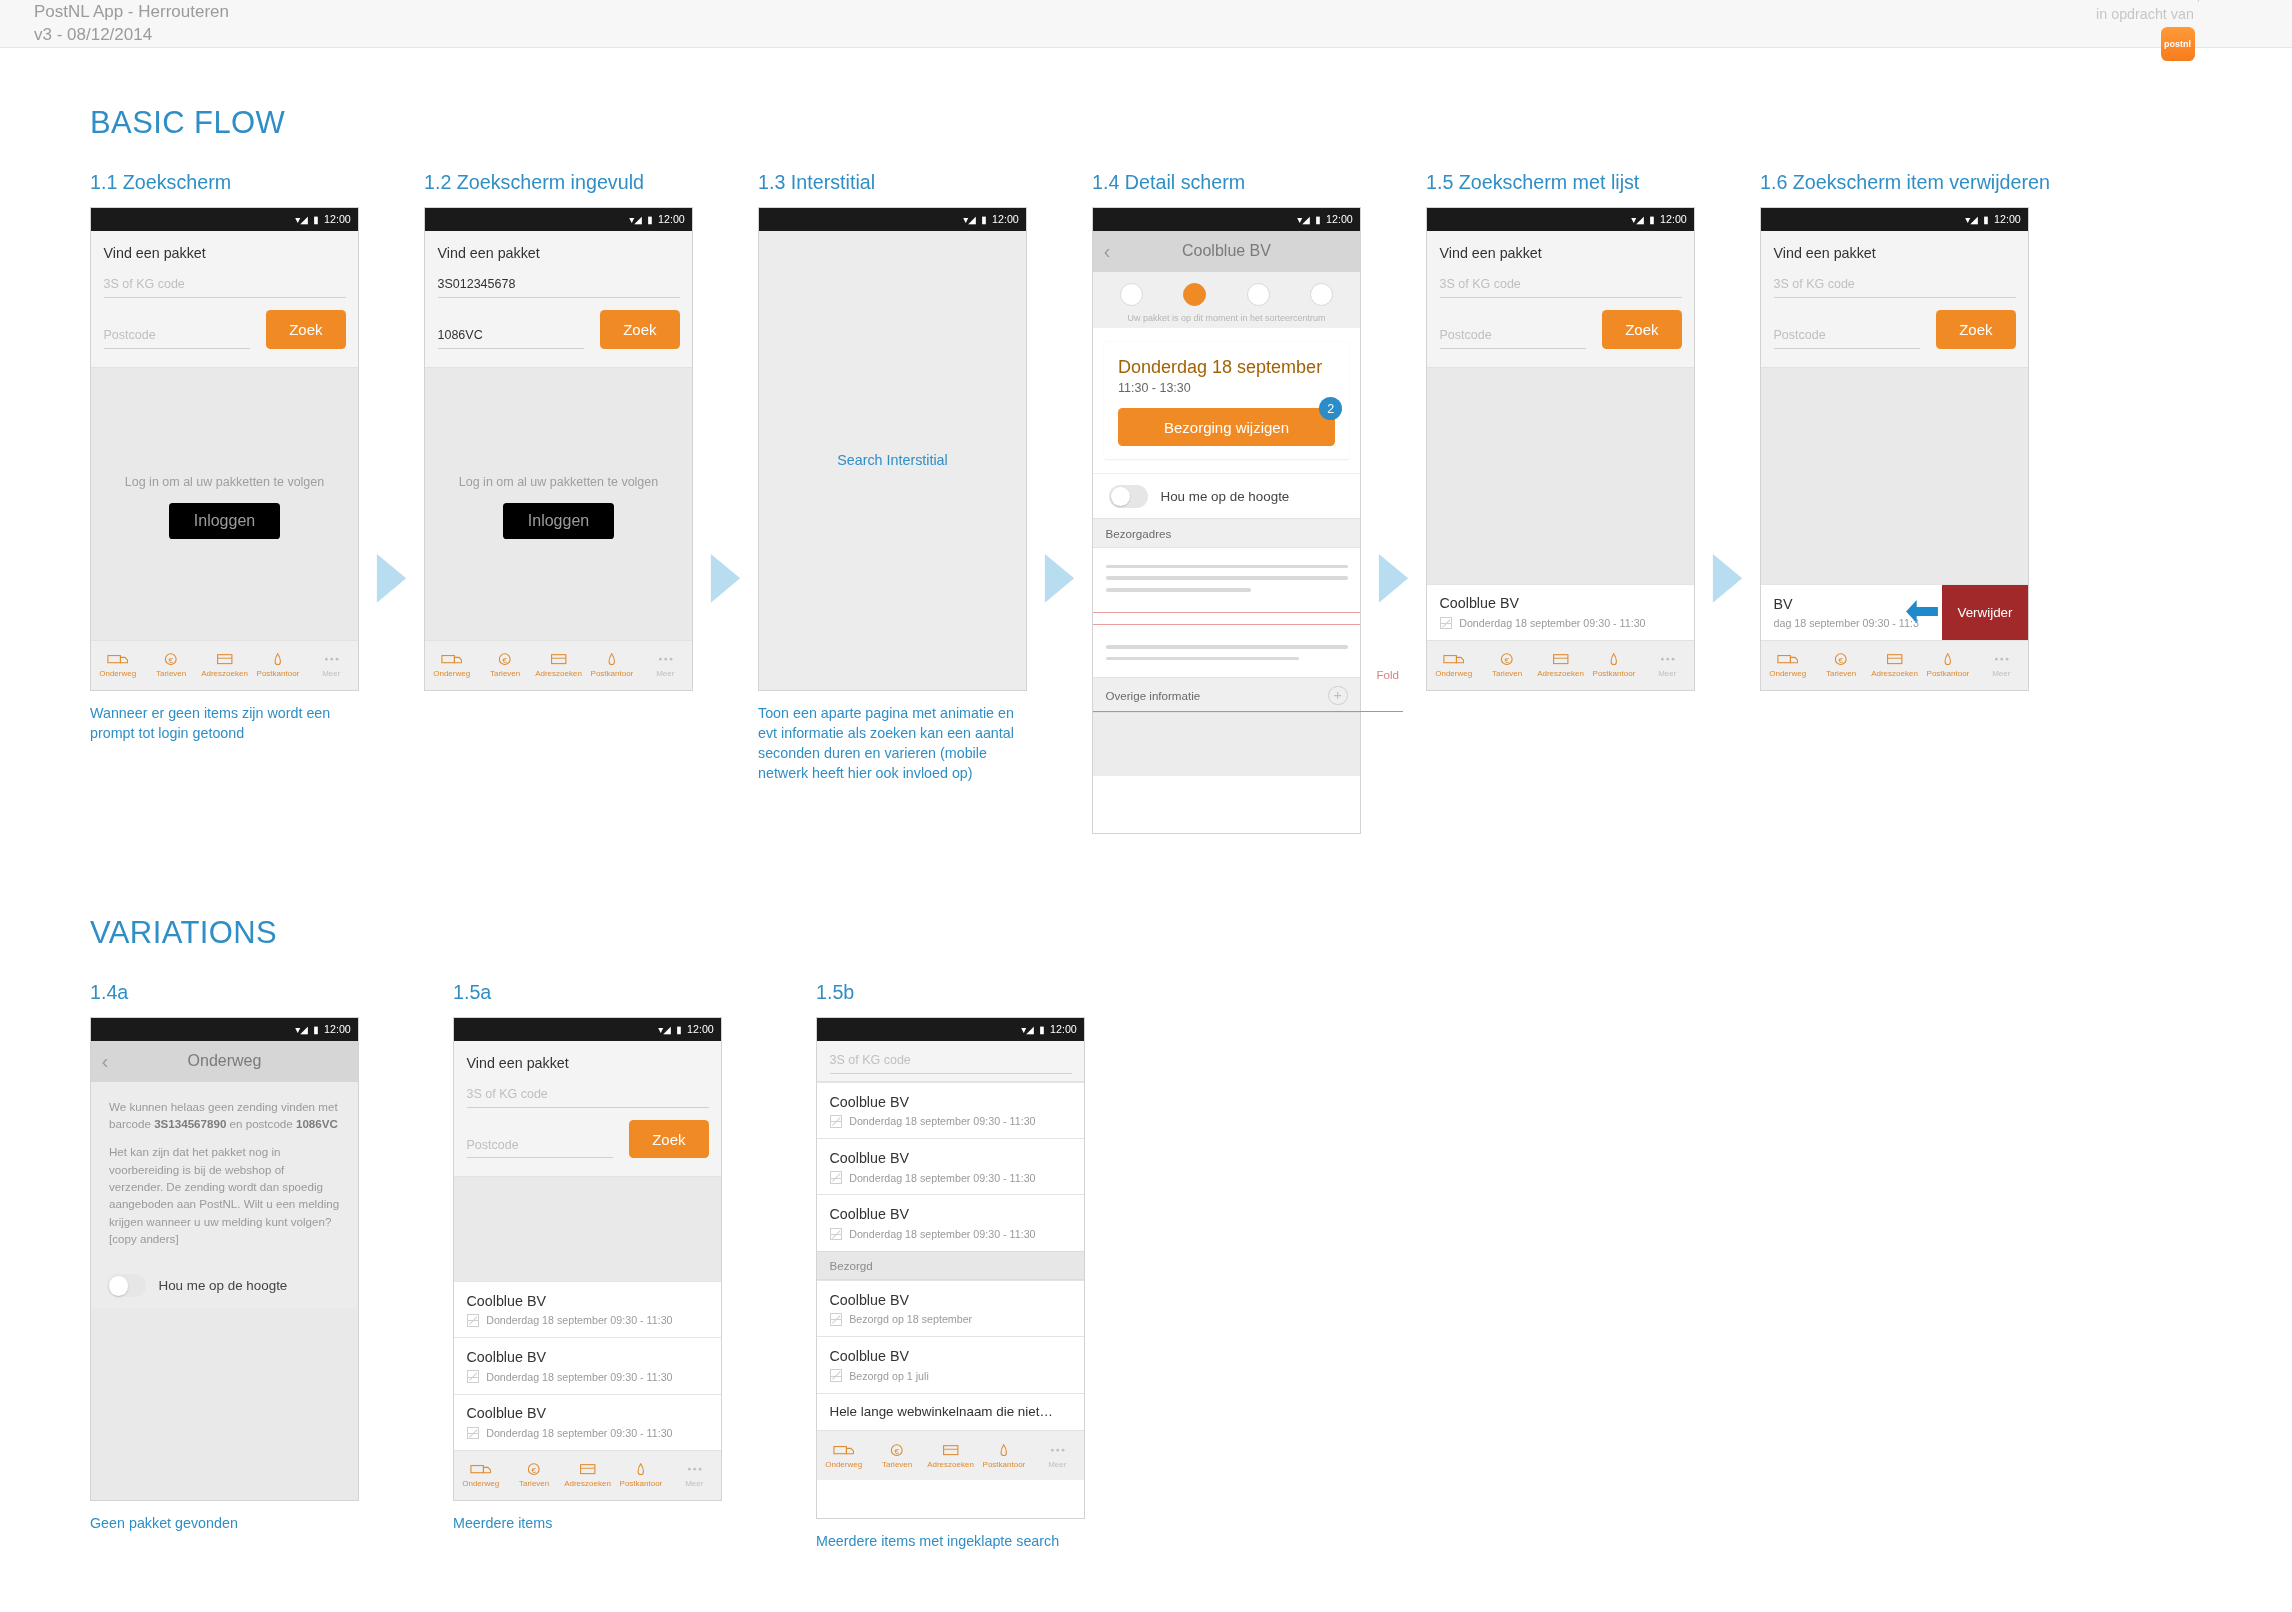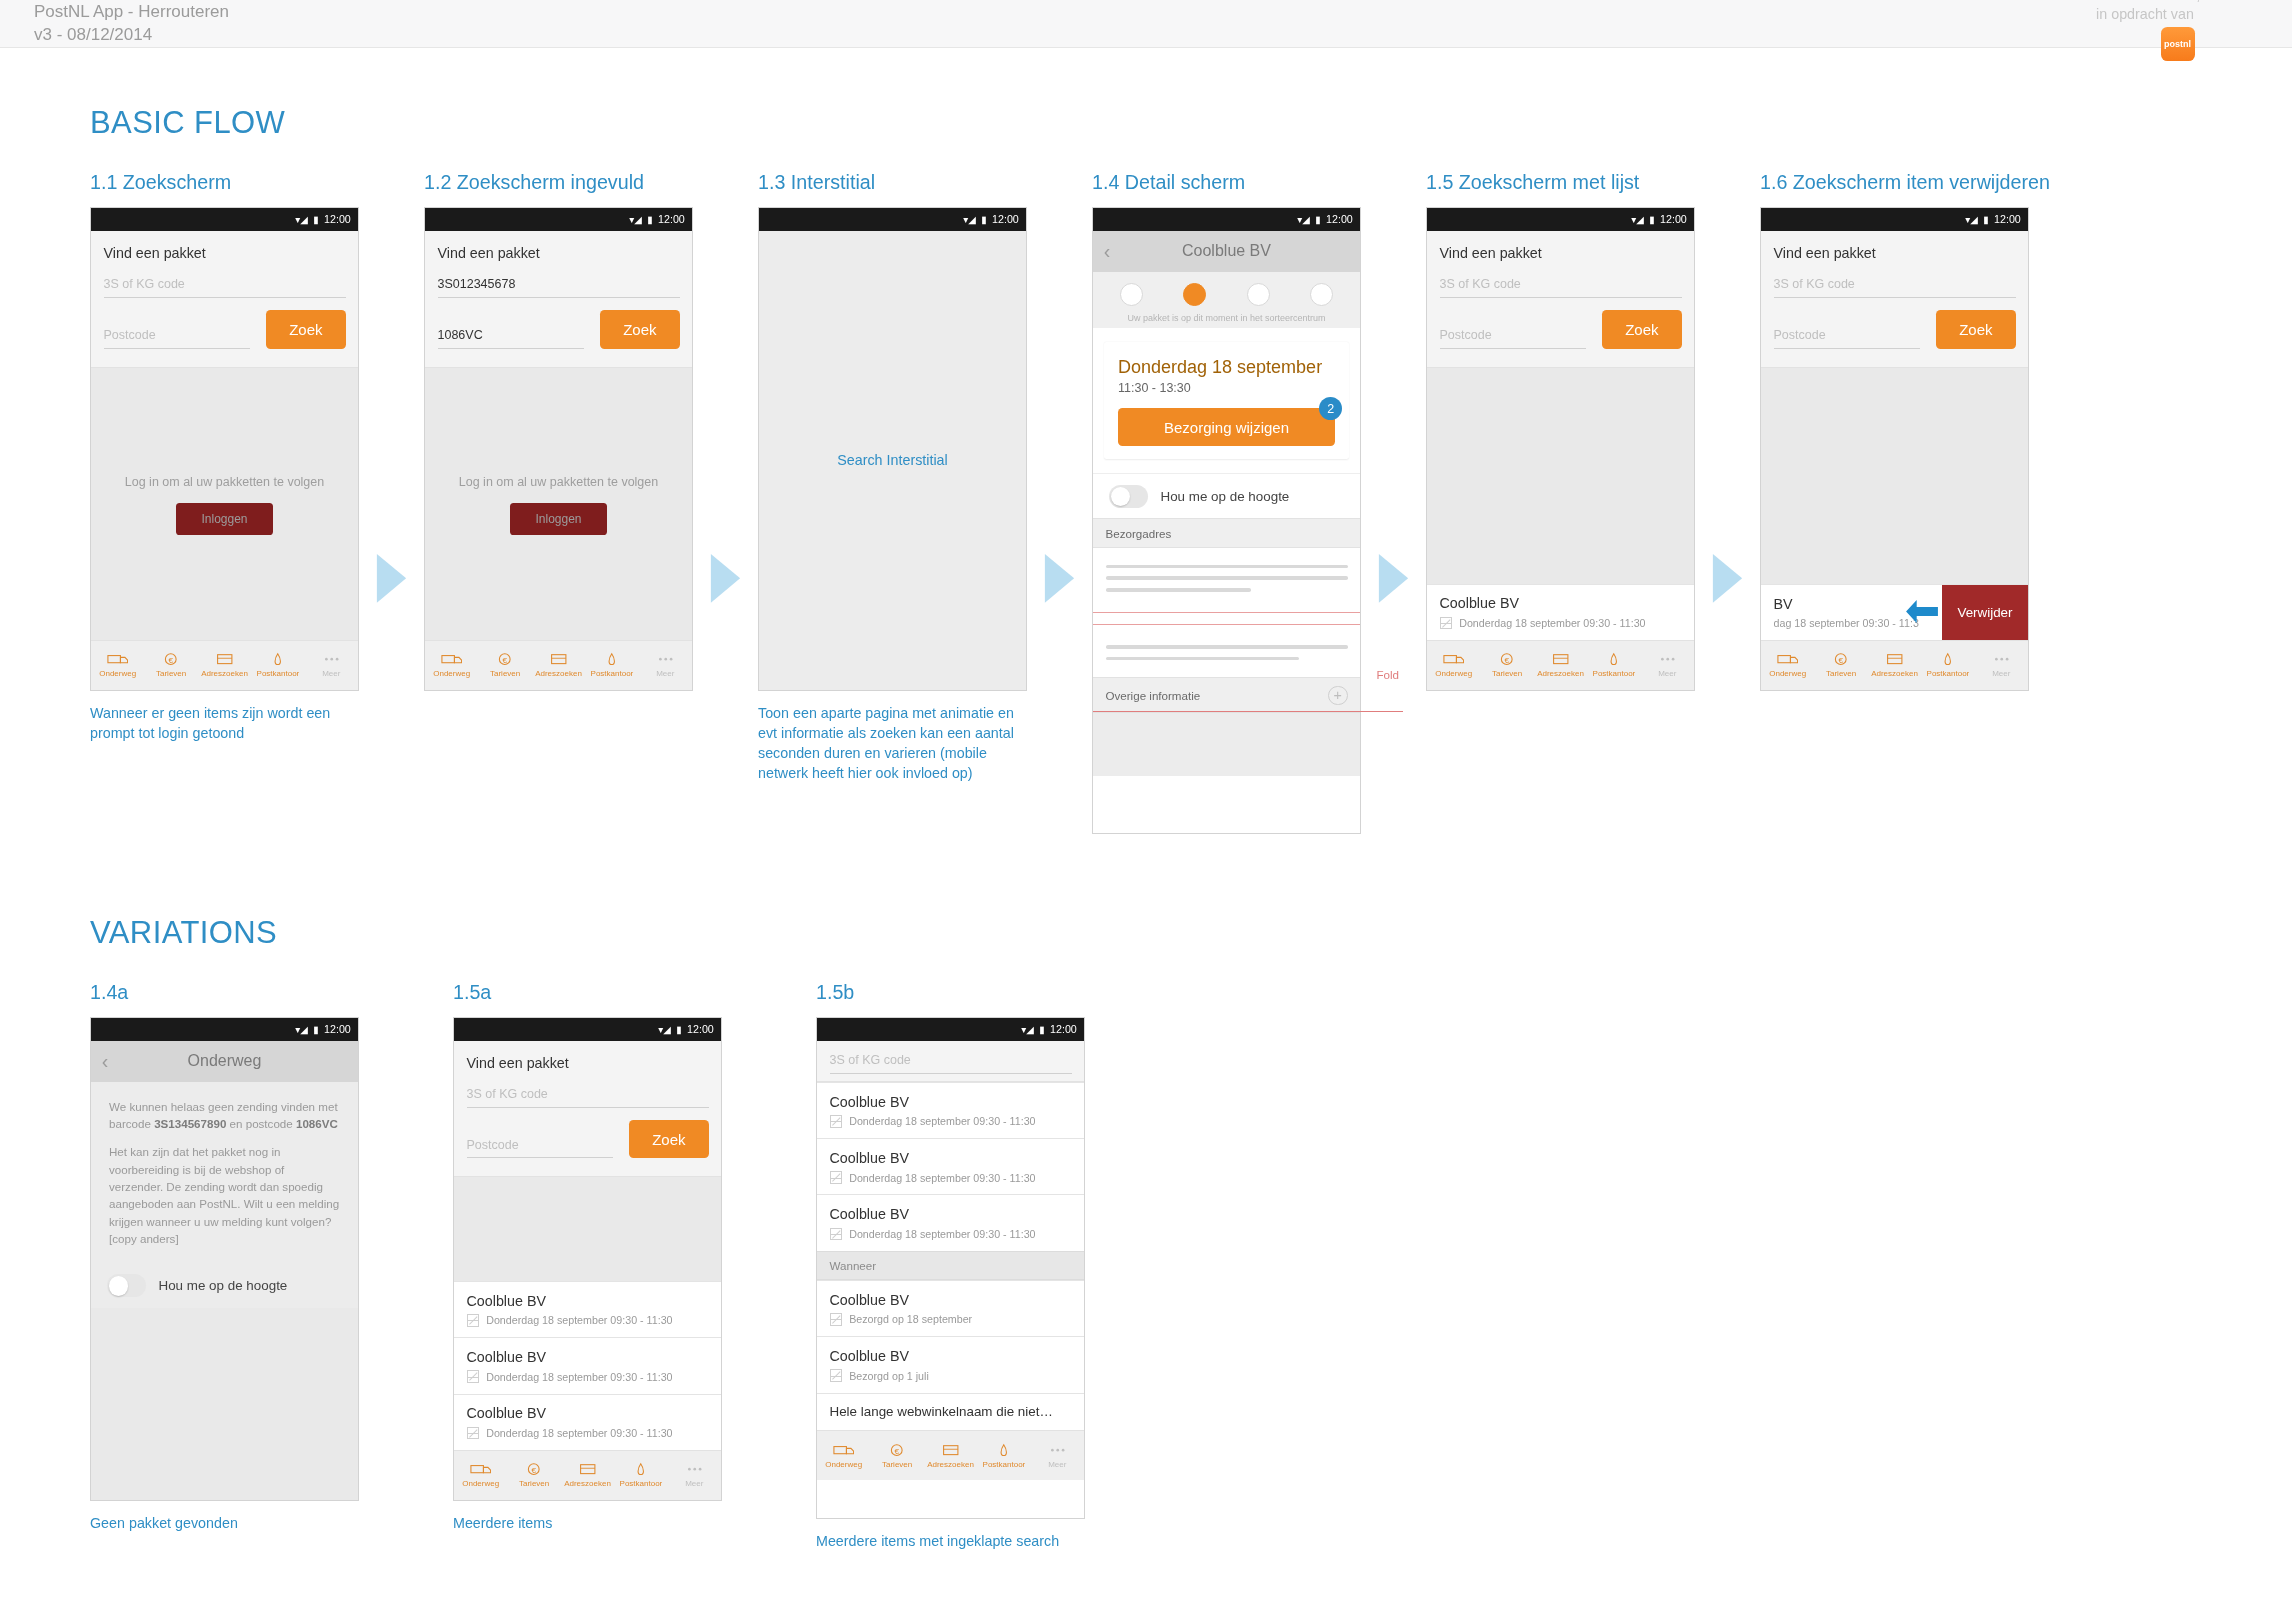--- a/index.html
+++ b/index.html
@@ -23,21 +23,21 @@
   .phone.tall { height:484px; }
   .statusbar { height:23px; background:#1a1a1a; color:#fff; font-size:10.7px; display:flex; justify-content:flex-end; align-items:center; padding:0 7.2px; gap:5.4px; }
   .statusbar .icon { font-size:9.9px;}
   .panel { background:#f4f4f4; padding:14.3px 12.5px 18px; border-bottom:0.9px solid #e2e2e2;}
   .panel .lbl { font-size:14.3px; color:#333; margin-bottom:10.7px; }
   .input-line { border:none; border-bottom:0.9px solid #d0d0d0; background:transparent; font-size:12.5px; padding:5.4px 0; color:#888; width:100%; }
   .input-line::placeholder { color:#bfbfbf; }
   .row2 { display:flex; gap:16px; align-items:flex-end; margin-top:12.5px;}
   .btn-orange { background:#f08a24; color:#fff; border:none; border-radius:4.5px; font-size:15px; padding:10.7px 23px; }
   .login-hint { color:#9e9e9e; font-size:12.5px; text-align:left; padding:0 18px; margin-top:107px; }
-  .btn-grey { background:#7f1d1d; color:#9c9c9c; border:none; border-radius:3.6px; padding:9px 25px; font-size:12px; margin-top:14.3px; }
+  .btn-grey { background:#000000; color:#9c9c9c; border:none; border-radius:3.6px; padding:9px 25px; font-size:16px; margin-top:14.3px; }
   .tabbar { height:50px; background:#efefef; border-top:0.9px solid #e2e2e2; display:flex; }
   .tabbar .tab { flex:1; display:flex; flex-direction:column; align-items:center; justify-content:center; gap:2.7px; font-size:8px; color:#e08a2e; }
   .tabbar .tab svg { width:21.5px; height:14.3px; }
   .tabbar .tab.more { color:#bfbfbf; }
 
   
   .interstitial-body { background:#ececec; height:calc(100% - 23px); display:flex; align-items:center; justify-content:center; color:#2f8ec5; font-size:14.3px; }
 
   
   .navbar { height:41px; background:#d6d6d6; display:flex; align-items:center; justify-content:center; position:relative; color:#7a7a7a; font-size:16px; }
@@ -591,21 +591,21 @@
                 <span>Donderdag 18 september 09:30 - 11:30</span>
               </div>
             </div>
           <div class="list-item">
               <div class="title">Coolblue BV</div>
               <div class="sub">
                 <span class="box-icon"></span>
                 <span>Donderdag 18 september 09:30 - 11:30</span>
               </div>
             </div>
-          <div class="sect-hdr2">Wanneer</div>
+          <div class="sect-hdr2">Bezorgd</div>
           <div class="list-item">
               <div class="title">Coolblue BV</div>
               <div class="sub">
                 <span class="box-icon"></span>
                 <span>Bezorgd op 18 september</span>
               </div>
             </div>
           <div class="list-item">
               <div class="title">Coolblue BV</div>
               <div class="sub">

